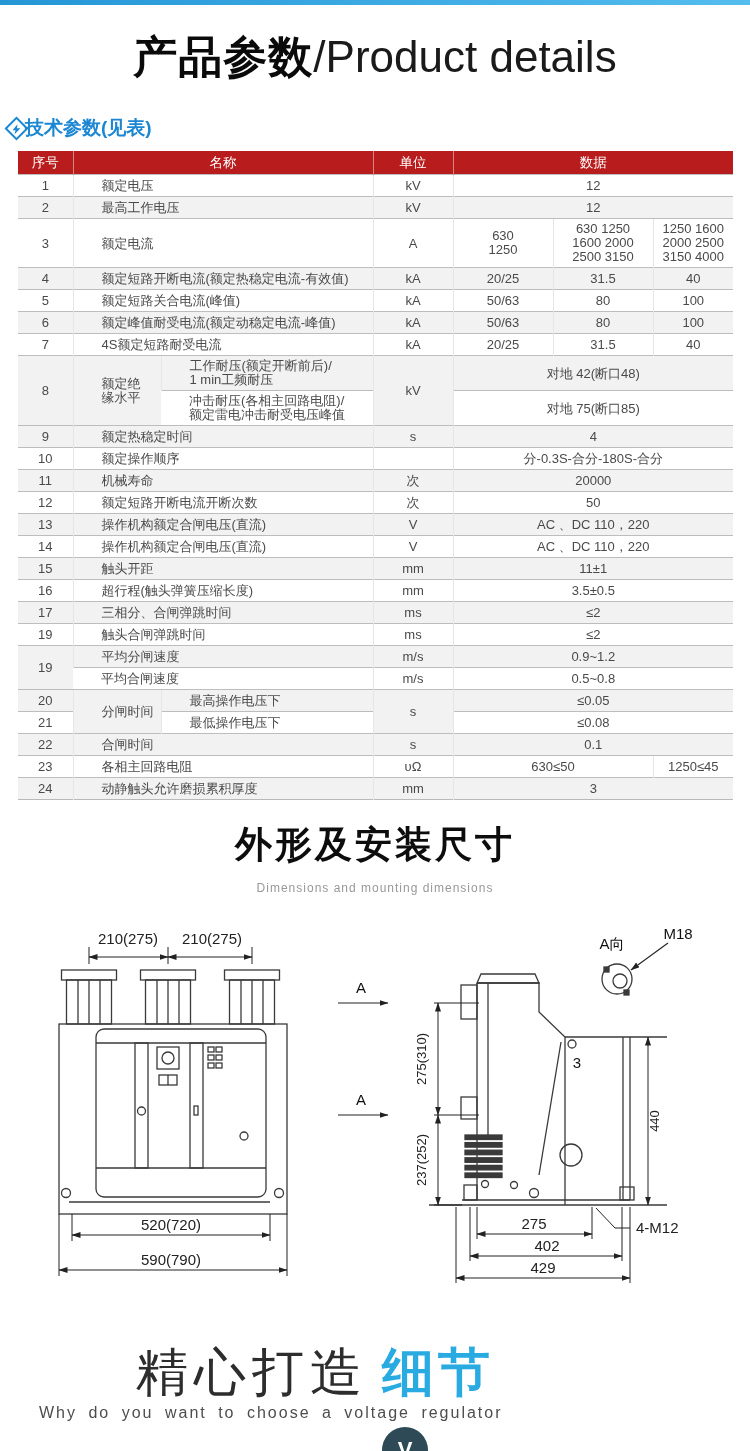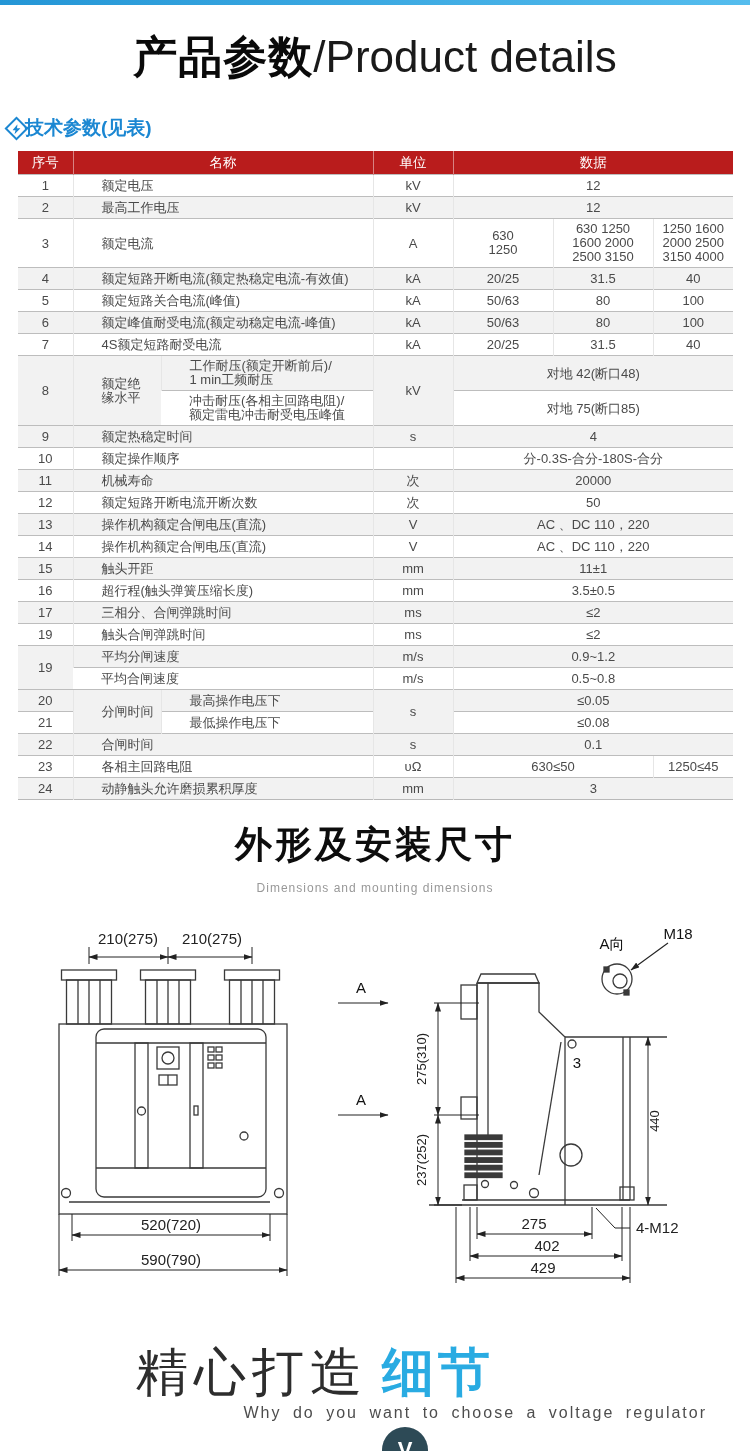--- a/index.html
+++ b/index.html
@@ -51,22 +51,22 @@
   .drawings svg{display:block;}
   .draw-left{margin-left:42px;}
   .dimtxt{fill:#222;font-size:15px;font-family:"Liberation Sans","DejaVu Sans",sans-serif;}
   .dimtxt.small{font-size:13px;}
   .lbl{fill:#111;font-size:15px;font-family:"Liberation Sans","DejaVu Sans",sans-serif;}
 
   
   .slogan{position:absolute;left:0;top:1338px;width:630px;text-align:center;}
   .slogan .zh-black{font-size:52px;font-weight:300;color:#2d2d2d;letter-spacing:6px;}
   .slogan .zh-blue{font-size:52px;font-weight:800;color:#29abe2;margin-left:14px;letter-spacing:4px;}
-  .slogan-en{position:absolute;left:0;top:1404px;width:707px;text-align:right;
-    font-size:16px;color:#4d4d4d;letter-spacing:2px;word-spacing:5px;}
+  .slogan-en{position:absolute;left:0;top:1404px;width:707px;text-align:left;
+    font-size:16px;color:#4d4d4d;letter-spacing:2px;word-spacing:5px;padding-left:39px;}
   .badge{
     position:absolute;left:405px;top:1427px;transform:translateX(-50%);
     width:46px;height:46px;border-radius:50%;background:#2d4a56;color:#fff;
     display:flex;align-items:center;justify-content:center;font-size:22px;font-weight:700;
   }
 </style>
 </head>
 <body>
 
 <div class="top-strip"></div>

